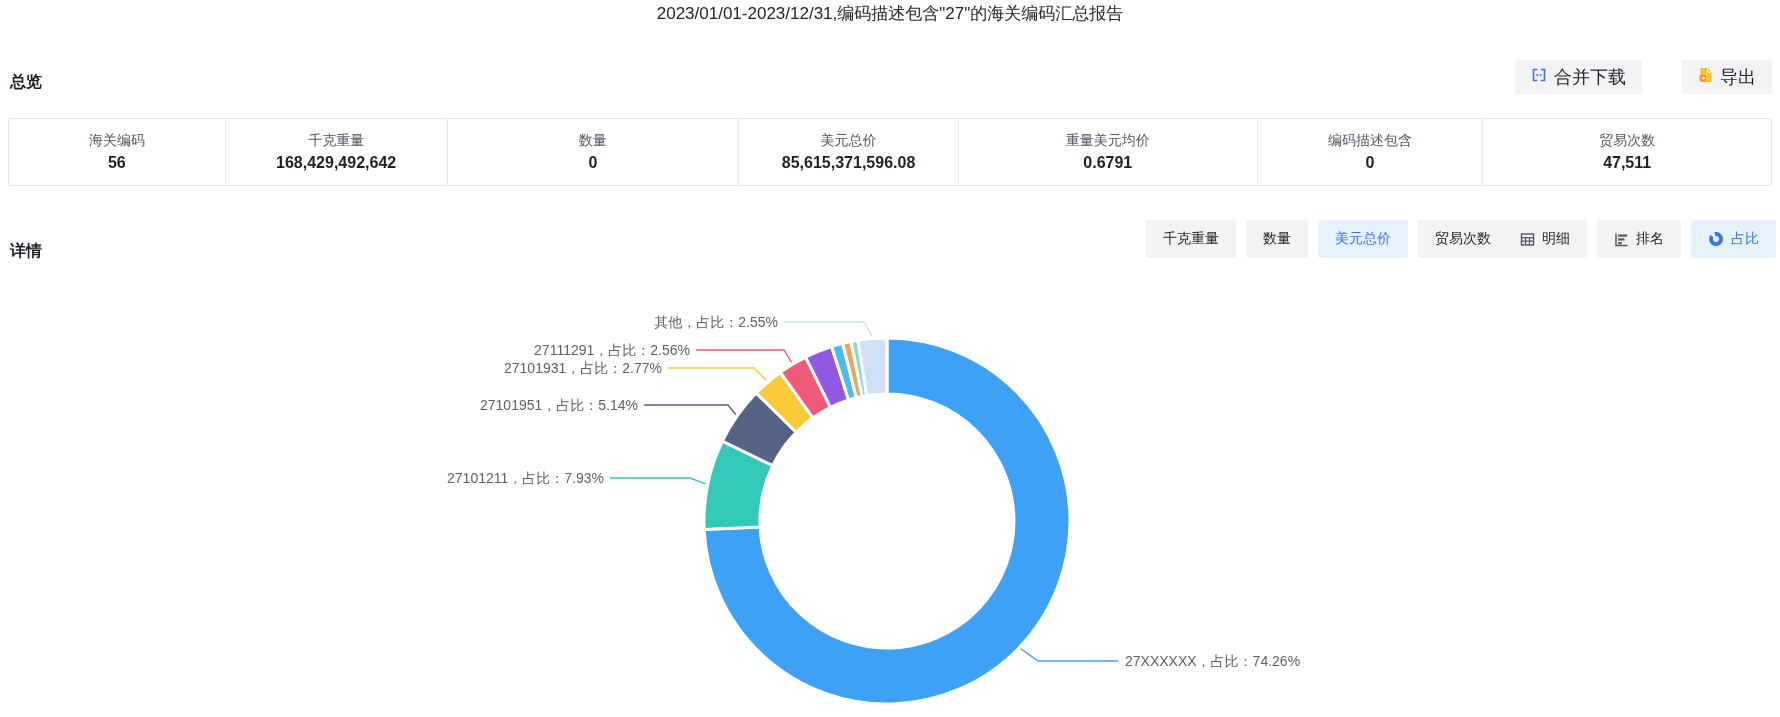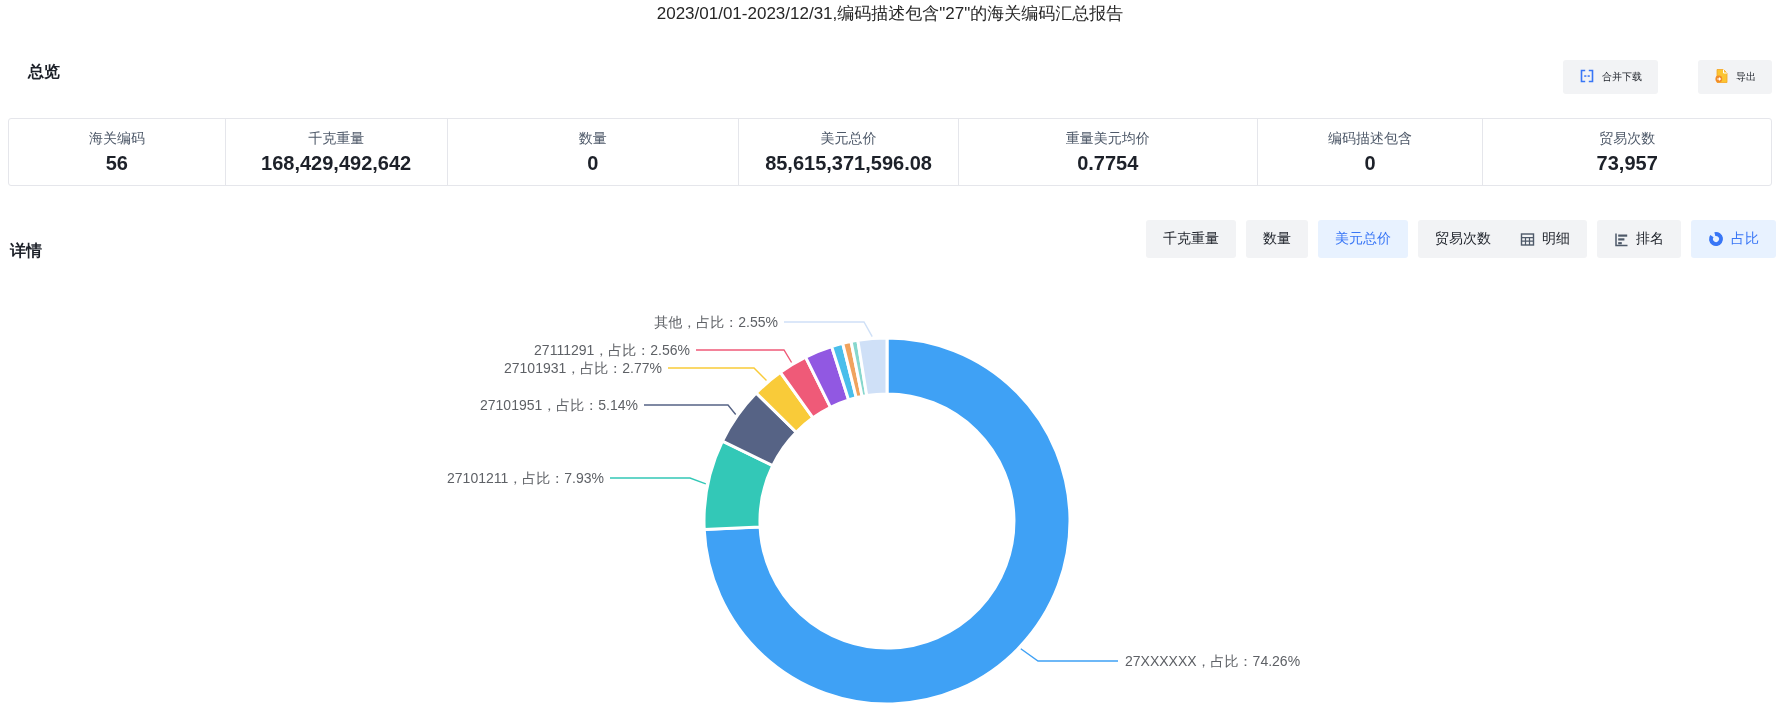--- a/index.html
+++ b/index.html
@@ -7,40 +7,40 @@
   body {
     width:1780px; height:717px; position:relative; overflow:hidden;
     font-family:"Liberation Sans","DejaVu Sans",sans-serif;
     color:#1d2129;
   }
   .page-title{
     position:absolute; top:2px; left:0; width:100%;
     text-align:center; font-size:17px; font-weight:500; color:#262626;
   }
   .section-heading{ position:absolute; font-size:16px; font-weight:700; color:#1d2129; }
-  #overview-heading{ top:62px; left:10px;margin-left:18px; }
+  #overview-heading{ top:72px; left:10px; }
   #detail-heading{ top:241px; left:10px; }
 
   .top-buttons{ position:absolute; top:60px; right:8px; display:flex; gap:40px; }
   .btn{
     height:34px; background:#f2f3f5; border:none; border-radius:3px;
     display:flex; align-items:center; gap:7px; padding:0 16px;
-    font-size:10px; color:#1d2129; cursor:pointer;
+    font-size:18px; color:#1d2129; cursor:pointer;
     font-family:inherit;
   }
 
   .stats-card{
     position:absolute; top:118px; left:8px; width:1764px; height:68px;
     background:#fff; border:1px solid #e5e6eb; border-radius:3px;
     display:flex; align-items:stretch;
   }
   .stat-col{ display:flex; flex-direction:column; justify-content:center; align-items:center; gap:4px; }
   .stat-col + .stat-col{ border-left:1px solid #e5e6eb; }
   .stat-label{ font-size:14px; color:#4e5969; }
-  .stat-value{ font-size:20px; font-weight:700; color:#1d2129; }
+  .stat-value{ font-size:16px; font-weight:700; color:#1d2129; }
 
   .tabs-row{ position:absolute; top:220px; height:38px; display:flex; gap:10px; }
   #metric-tabs{ right:272px; }
   #view-tabs{ right:4px; }
   .tab{
     height:38px; display:flex; align-items:center; gap:7px; padding:0 17px;
     background:#f2f3f5; border:none; border-radius:3px; cursor:pointer;
     font-size:14px; color:#1d2129; font-family:inherit;
   }
   .tab.active{ background:#e8f2ff; color:#3876f6; }
@@ -93,29 +93,29 @@
     <div class="stat-col" style="width: 292px;">
       <div class="stat-label">数量</div>
       <div class="stat-value">0</div>
     </div>
     <div class="stat-col" style="width: 220px;">
       <div class="stat-label">美元总价</div>
       <div class="stat-value">85,615,371,596.08</div>
     </div>
     <div class="stat-col" style="width: 299px;">
       <div class="stat-label">重量美元均价</div>
-      <div class="stat-value">0.7754</div>
+      <div class="stat-value">0.6791</div>
     </div>
     <div class="stat-col" style="width: 226px;">
       <div class="stat-label">编码描述包含</div>
       <div class="stat-value">0</div>
     </div>
     <div class="stat-col" style="width: 289px;">
       <div class="stat-label">贸易次数</div>
-      <div class="stat-value">73,957</div>
+      <div class="stat-value">47,511</div>
     </div>
   </div>
 
 <div class="section-heading" id="detail-heading">详情</div>
 
 <div class="tabs-row" id="metric-tabs">
     <button class="tab">
       <span>千克重量</span>
     </button>
     <button class="tab">

